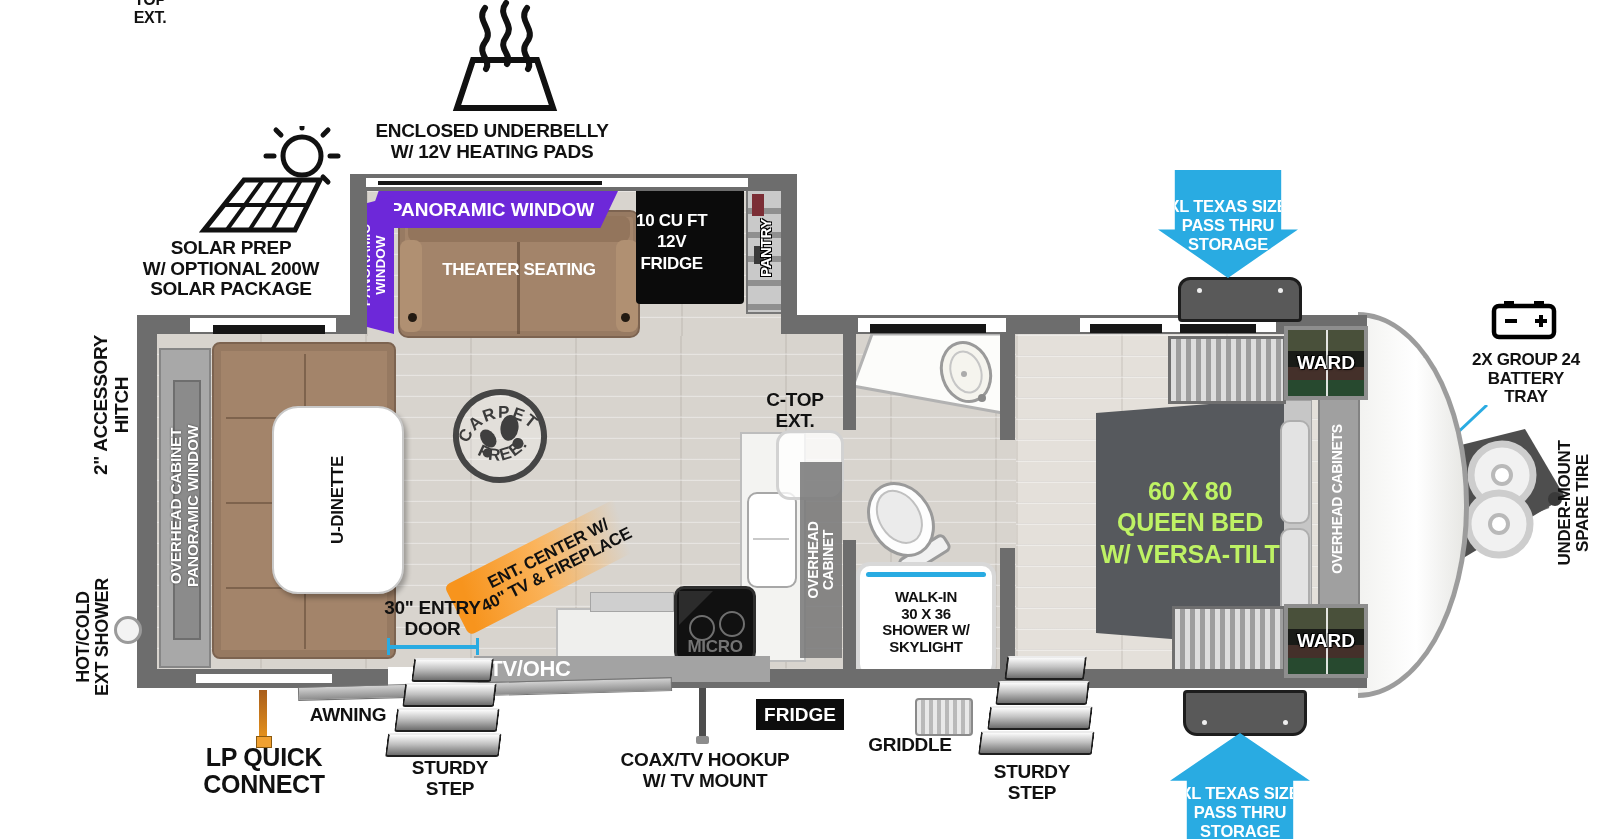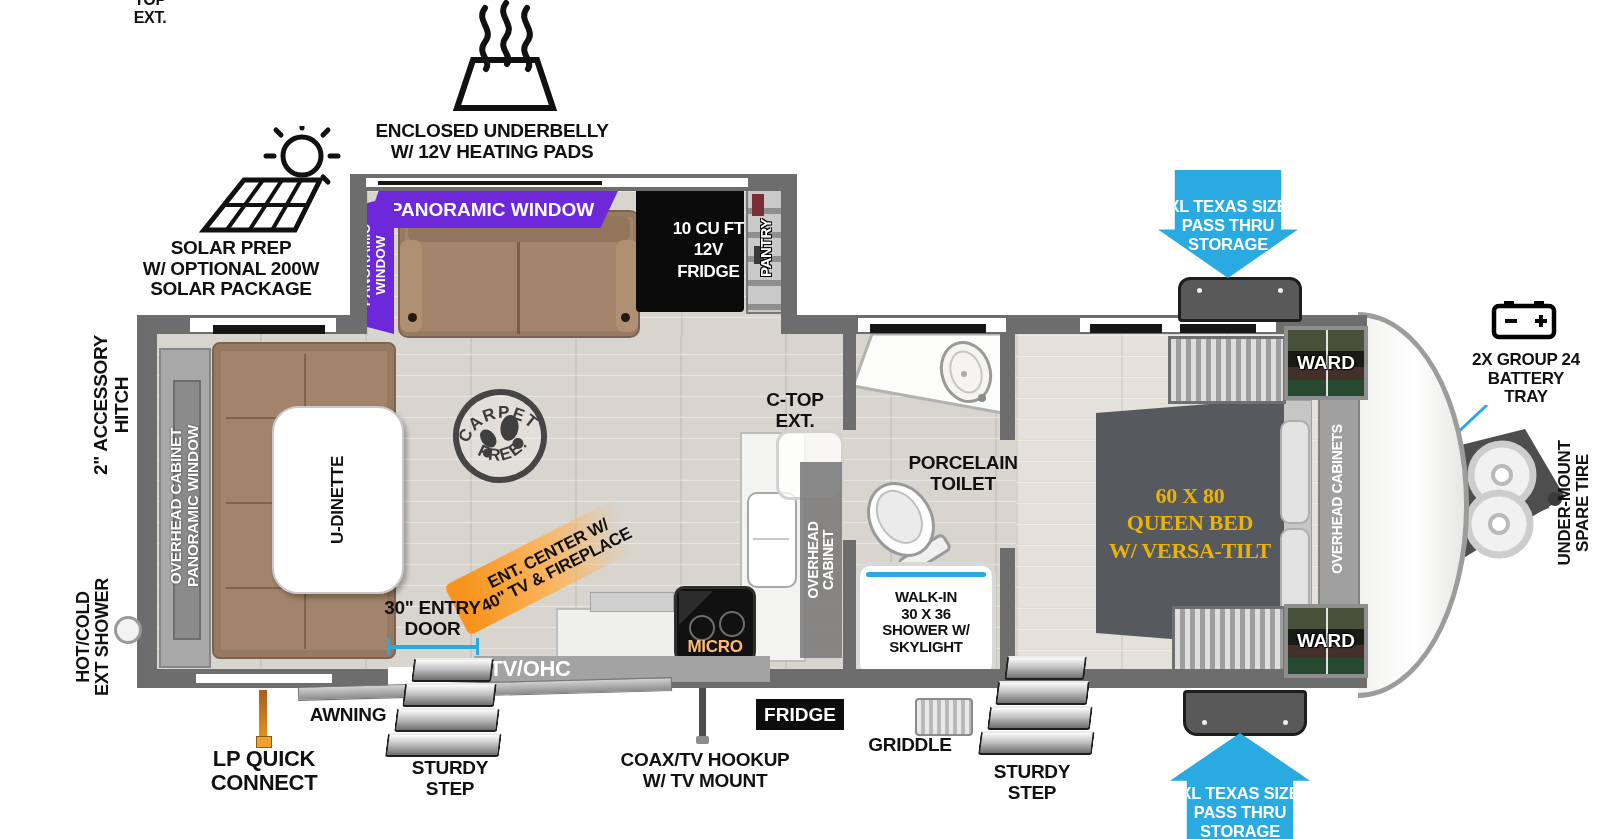--- a/index.html
+++ b/index.html
@@ -85,23 +85,24 @@
 WINDOW</span>
   </div>
 
   <div class="furn" style="left:398px;top:210px;width:238px;height:124px;background:#a3846a;border:2px solid #7c6350;border-radius:10px;box-shadow:inset 0 0 0 5px rgba(0,0,0,.07);">
     <div style="position:absolute;left:8px;top:4px;width:222px;height:26px;background:#93755c;border-radius:8px;"></div>
     <div style="position:absolute;left:0;top:28px;width:22px;height:92px;background:#b09072;border-radius:8px;"></div>
     <div style="position:absolute;right:0;top:28px;width:22px;height:92px;background:#b09072;border-radius:8px;"></div>
     <div style="position:absolute;left:117px;top:30px;width:3px;height:92px;background:rgba(70,50,35,.45);"></div>
     <div style="position:absolute;left:8px;bottom:14px;width:9px;height:9px;border-radius:50%;background:#221a12;"></div>
     <div style="position:absolute;right:8px;bottom:14px;width:9px;height:9px;border-radius:50%;background:#221a12;"></div>
-  </div>
-
-  <div class="furn" style="left:636px;top:188px;width:108px;height:124px;background:#0b0b0b;border-radius:4px;display:flex;align-items:center;justify-content:flex-end;">
+    <div class="pin" style="left:0;top:38px;width:100%;height:40px;color:#fff;font-size:17px;">THEATER SEATING</div>
+  </div>
+
+  <div class="furn" style="left:636px;top:180px;width:108px;height:124px;background:#0b0b0b;border-radius:4px;display:flex;align-items:center;justify-content:flex-start;">
     <div class="pin" style="position:static;color:#fff;font-size:17px;line-height:1.25;">10 CU FT
 12V
 FRIDGE</div>
   </div>
 
   <div class="furn" style="left:746px;top:182px;width:36px;height:128px;border:2px solid #777;
               background:repeating-linear-gradient(180deg,#8f8f8f 0 6px,#c9c9c9 6px 24px);">
     <div style="position:absolute;left:4px;top:10px;width:12px;height:22px;background:#7b2d35;"></div>
     <div style="position:absolute;left:6px;top:62px;width:10px;height:18px;background:#3a3a3a;"></div>
     <div class="pin r90" style="left:-42px;top:52px;width:120px;height:24px;color:#fff;font-size:15px;text-shadow:-1px -1px 0 #000,1px -1px 0 #000,-1px 1px 0 #000,1px 1px 0 #000;">PANTRY</div>
@@ -145,21 +146,21 @@
   <div class="furn" style="left:740px;top:432px;width:62px;height:226px;background:#f3f3f1;border:2px solid #bdbdbd;"></div>
   <div class="furn" style="left:747px;top:492px;width:46px;height:92px;background:#fff;border:2px solid #a7a7a7;border-radius:10px;">
     <div style="position:absolute;left:4px;top:44px;width:36px;height:2px;background:#c9c9c9;"></div>
   </div>
   <div class="furn" style="left:590px;top:592px;width:82px;height:18px;background:#cfcfcf;border:1px solid #a5a5a5;"></div>
 
   <div class="furn" style="left:674px;top:586px;width:76px;height:70px;background:#111;border:3px solid #2e2e2e;border-radius:10px;z-index:23;">
     <div style="position:absolute;left:2px;top:2px;width:0;height:0;border-left:34px solid #2c2c2c;border-bottom:34px solid transparent;"></div>
     <div style="position:absolute;left:12px;top:26px;width:22px;height:22px;border:2px solid #6f6f6f;border-radius:50%;"></div>
     <div style="position:absolute;left:42px;top:22px;width:22px;height:22px;border:2px solid #6f6f6f;border-radius:50%;"></div>
-    <div class="pin" style="left:0;bottom:2px;width:100%;height:20px;color:#fdba74;font-size:17px;">MICRO</div>
+    <div class="pin" style="left:0;bottom:2px;width:100%;height:20px;color:#737373;font-size:17px;">MICRO</div>
   </div>
 
   <div class="furn" style="left:776px;top:430px;width:62px;height:64px;background:rgba(255,255,255,.78);border:3px solid #d2d2d2;border-radius:14px;z-index:22;"></div>
 
   <div class="furn" style="left:800px;top:462px;width:42px;height:196px;background:rgba(122,122,122,.88);z-index:24;">
     <div class="pin r90" style="left:-49px;top:81px;width:140px;height:34px;color:#fff;font-size:14px;">OVERHEAD
 CABINET</div>
   </div>
 
   <div class="furn" style="left:474px;top:656px;width:296px;height:26px;background:#a3a3a3;z-index:34;">
@@ -188,21 +189,21 @@
   <div class="furn" style="left:856px;top:562px;width:132px;height:108px;background:#fff;border:4px solid #d8d8d8;border-radius:14px;z-index:23;">
     <div style="position:absolute;left:6px;top:6px;right:6px;height:5px;background:#29ABE2;border-radius:3px;"></div>
     <div class="pin" style="left:0;top:12px;width:100%;height:88px;font-size:15px;">WALK-IN
 30 X 36
 SHOWER W/
 SKYLIGHT</div>
   </div>
 
   <div class="furn" style="left:1270px;top:400px;width:40px;height:246px;background:#c6c6c6;border:1px solid #a2a2a2;"></div>
   <div class="furn" style="left:1096px;top:398px;width:188px;height:250px;background:#56595D;clip-path:polygon(0 6%,100% 0,100% 100%,0 94%);">
-    <div class="pin" style="left:0;top:0;width:100%;height:100%;color:#eab308;font-size:22px;line-height:1.25;font-family:Liberation Serif, serif;">60 X 80
+    <div class="pin" style="left:0;top:0;width:100%;height:100%;color:#bef264;font-size:25px;line-height:1.25;">60 X 80
 QUEEN BED
 W/ VERSA-TILT</div>
   </div>
   <div class="furn" style="left:1280px;top:420px;width:26px;height:100px;background:#e3e3e3;border:2px solid #aeaeae;border-radius:10px;z-index:21;"></div>
   <div class="furn" style="left:1280px;top:528px;width:26px;height:100px;background:#e3e3e3;border:2px solid #aeaeae;border-radius:10px;z-index:21;"></div>
 
   <div class="ward" style="left:1284px;top:326px;width:76px;height:66px;">
     <span>WARD</span>
   </div>
   <div class="ward" style="left:1284px;top:604px;width:76px;height:66px;">
@@ -303,21 +304,21 @@
 EXT SHOWER</div>
   <div style="position:absolute;left:114px;top:616px;width:22px;height:22px;border-radius:50%;background:#f3f3f3;border:3px solid #9a9a9a;z-index:35;"></div>
 
   <div style="position:absolute;left:298px;top:682px;width:372px;height:12px;transform:rotate(-1.5deg);z-index:39;
               background:linear-gradient(180deg,#d2d2d2,#8b8b8b);border:1px solid #757575;"></div>
   <div class="lbl" style="left:300px;top:702px;width:96px;height:26px;font-size:19px;">AWNING</div>
 
   <div style="position:absolute;left:259px;top:690px;width:8px;height:50px;z-index:41;background:linear-gradient(180deg,#a85e1c,#e8941c);">
     <div style="position:absolute;left:-3px;bottom:-8px;width:14px;height:10px;background:#f0a030;border:1px solid #8a5a10;"></div>
   </div>
-  <div class="lbl" style="left:196px;top:748px;width:136px;height:46px;font-size:22px;">LP QUICK
+  <div class="lbl" style="left:196px;top:748px;width:136px;height:46px;font-size:25px;">LP QUICK
 CONNECT</div>
 
   <div style="position:absolute;left:388px;top:645px;width:90px;height:4px;background:#29ABE2;z-index:43;"></div>
   <div style="position:absolute;left:387px;top:638px;width:3px;height:17px;background:#29ABE2;z-index:43;"></div>
   <div style="position:absolute;left:476px;top:638px;width:3px;height:17px;background:#29ABE2;z-index:43;"></div>
   <div class="lbl" style="left:360px;top:596px;width:145px;height:46px;font-size:19px;">30" ENTRY
 DOOR</div>
 
   <div class="steps" style="left:392px;top:658px;width:112px;">
     <div class="tread" style="width:76px;height:20px;"></div>
@@ -348,16 +349,14 @@
     <div class="tread" style="width:99px;height:20px;"></div>
     <div class="tread" style="width:110px;height:20px;"></div>
   </div>
   <div class="lbl" style="left:972px;top:760px;width:120px;height:46px;font-size:19px;">STURDY
 STEP</div>
 
   <div class="lbl" style="left:150px;top:0;width:0;height:0;">C-TOP
 EXT.</div>
   <div class="lbl" style="left:740px;top:388px;width:110px;height:46px;font-size:19px;z-index:40;">C-TOP
 EXT.</div>
-  <div class="lbl" style="left:888px;top:452px;width:150px;height:44px;font-size:19px;z-index:40;">PORCELAIN
-TOILET</div>
 
 </div>
 
 </body></html>

